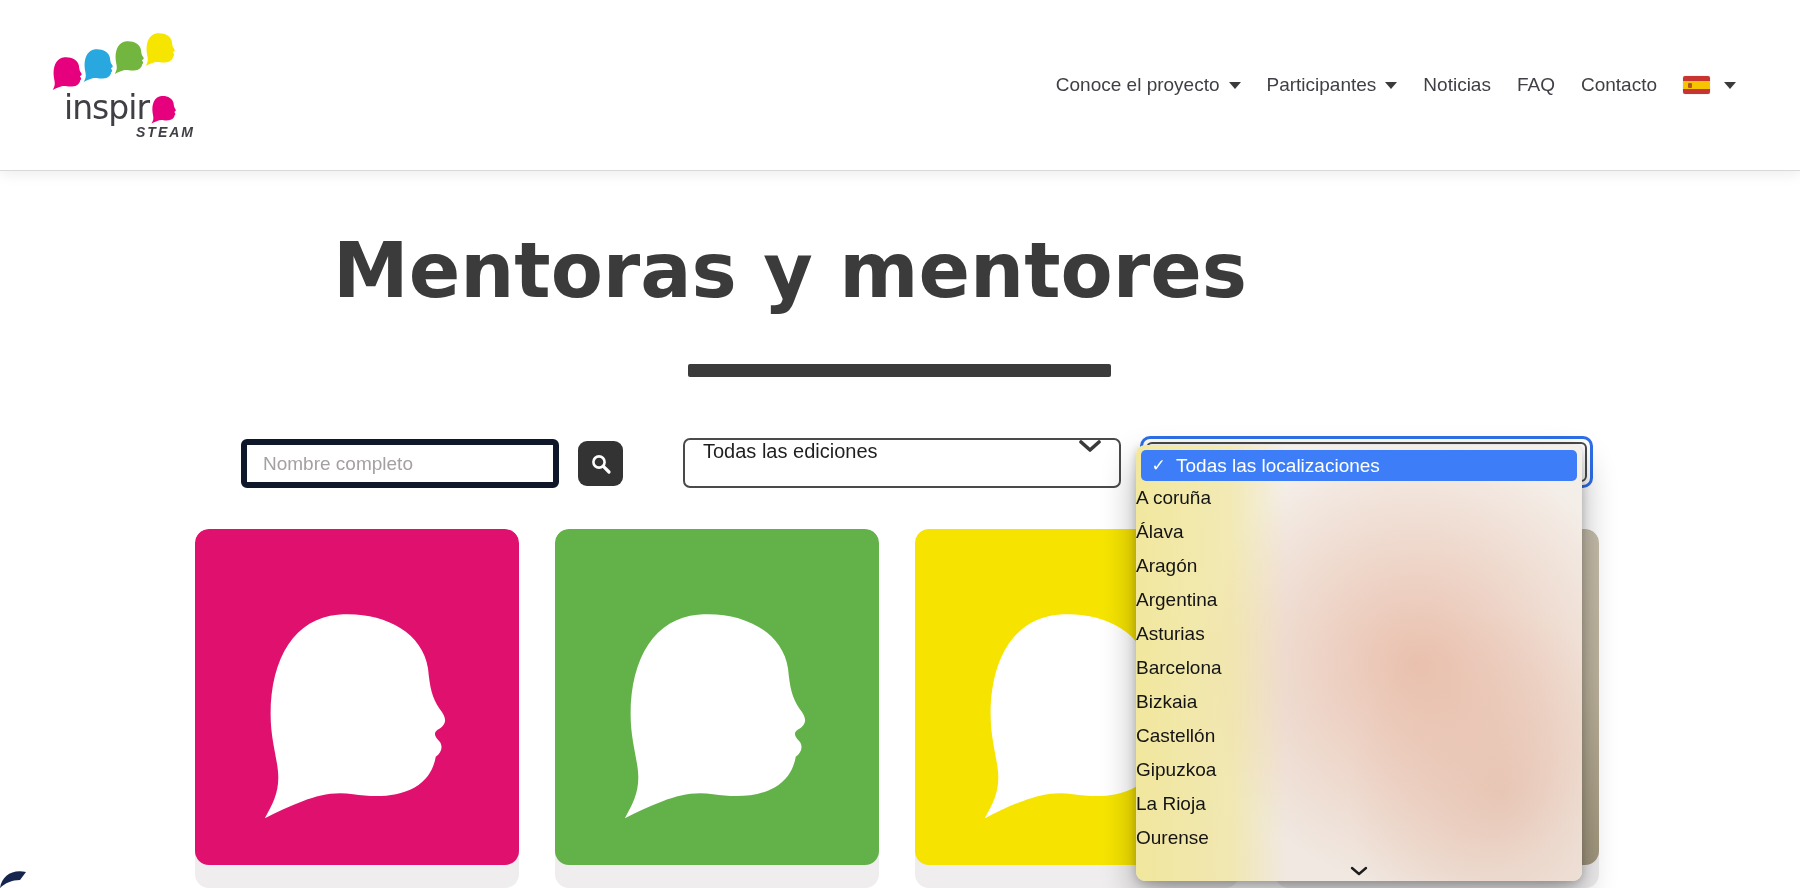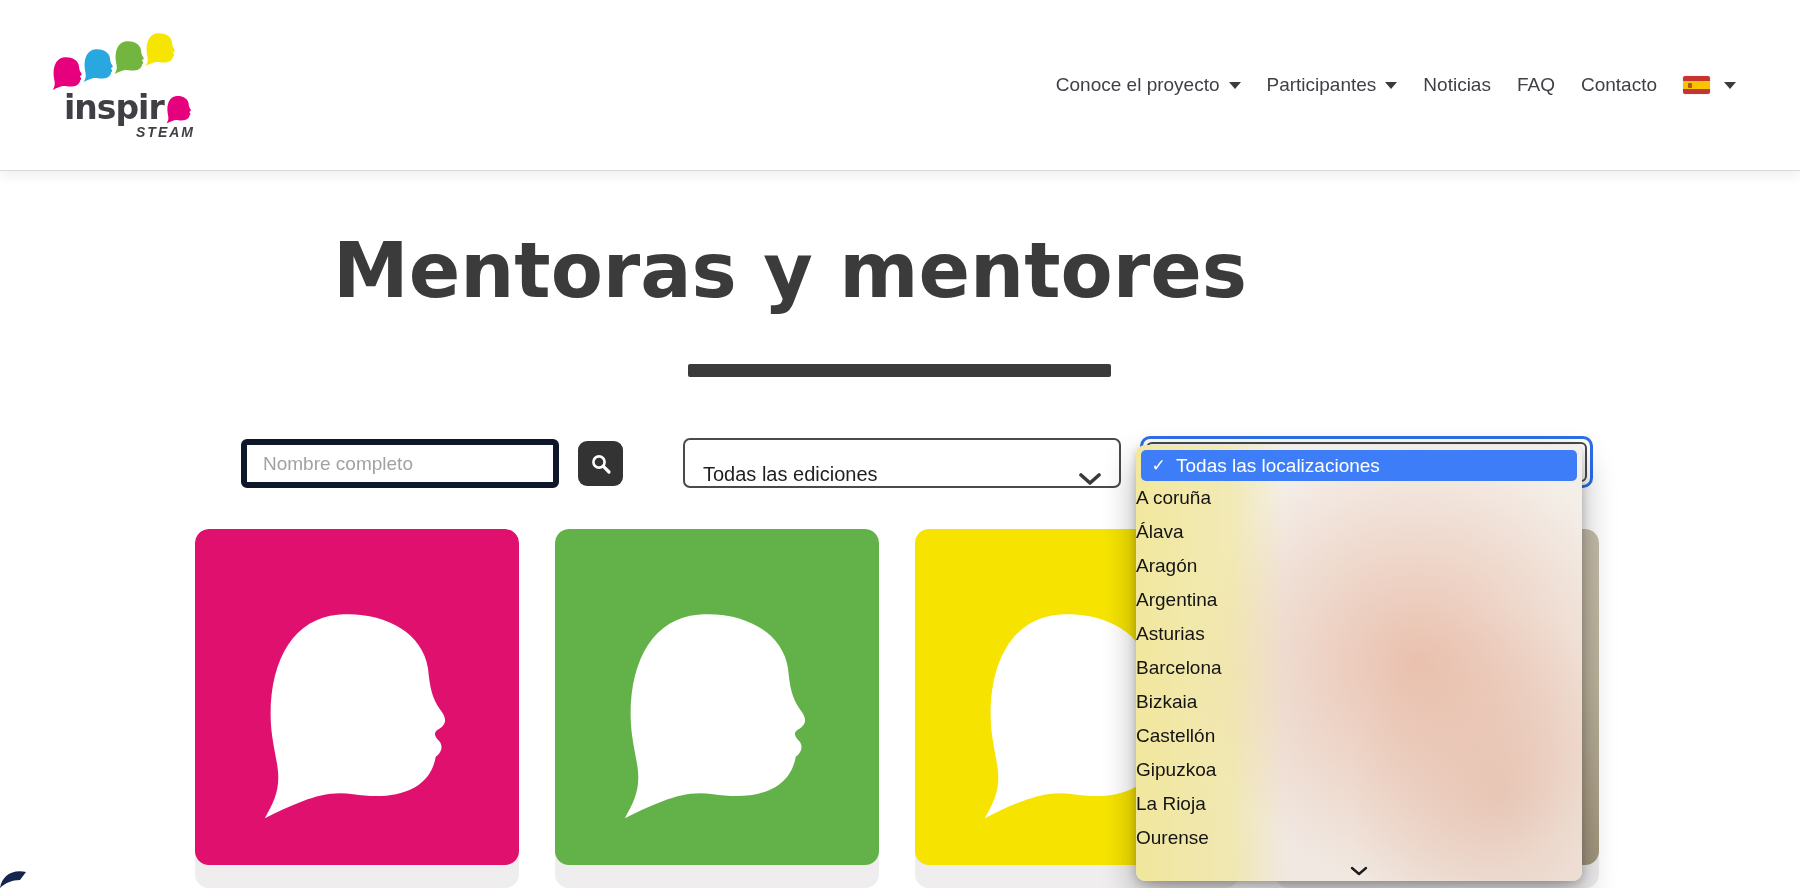--- a/index.html
+++ b/index.html
@@ -6,21 +6,21 @@
   html,body { width:1800px; height:888px; overflow:hidden; background:#fff;
               font-family:"Liberation Sans", sans-serif; }
   .page { position:relative; width:1800px; height:888px; background:#fff; }
 
   
   .header { position:absolute; left:0; top:0; width:1800px; height:170px; background:#fff;
             box-shadow:0 1px 0 #d9d9d9, 0 5px 12px rgba(0,0,0,.07); z-index:50; }
   .logo { position:absolute; left:52px; top:30px; width:150px; height:112px; cursor:pointer; }
   .logo-heads { position:absolute; left:0; top:0; }
   .brand-row { position:absolute; left:12px; top:58px; display:flex; align-items:flex-end; }
-  .brand-name { font-size:33px; font-weight:bold; color:#3f3f46; letter-spacing:-1px;
+  .brand-name { font-size:33px; font-weight:normal; color:#3f3f46; letter-spacing:-1px;
                 font-family:"DejaVu Sans", sans-serif; }
   .brand-a-head { margin-left:2px; margin-bottom:3px; }
   .brand-tagline { position:absolute; left:84px; top:94px; font-size:14px; font-weight:bold;
                    letter-spacing:2px; color:#3f3f46;font-style:italic; }
   .nav { position:absolute; right:64px; top:0; height:170px; display:flex; align-items:center; gap:26px; }
   .nav-item { display:flex; align-items:center; gap:9px; font-size:19px; color:#3f3f46;
               cursor:pointer; white-space:nowrap; }
   .caret { width:0; height:0; border-left:6px solid transparent; border-right:6px solid transparent;
            border-top:7px solid #3b3b3b; display:inline-block; }
   .lang { display:flex; align-items:center; gap:14px; cursor:pointer; }
@@ -38,21 +38,21 @@
   
   .search-input { position:absolute; left:241px; top:439px; width:318px; height:49px;
                   border:6px solid #0f172a; border-radius:6px; padding:0 16px; font-size:19px;
                   color:#333; background:#fff; outline:none; }
   .search-input::placeholder { color:#a5a0a1; }
   .search-btn { position:absolute; left:578px; top:441px; width:45px; height:45px; background:#333;
                 border:none; border-radius:9px; cursor:pointer; display:flex; align-items:center;
                 justify-content:center; }
   .select-box { position:absolute; left:683px; top:438px; width:438px; height:50px;
                 border:2px solid #4a4a4a; border-radius:7px; background:#fff; display:flex;
-                align-items:flex-end; justify-content:space-between; padding:0 18px;
+                align-items:flex-start; justify-content:space-between; padding:0 18px;
                 font-size:20px; color:#1f1f1f; cursor:pointer; }
 
   
   .select-focused { position:absolute; left:1140px; top:436px; width:453px; height:52px;
                     border:3px solid #2e6ee8; border-radius:10px; background:#fff; z-index:20;
                     cursor:pointer; }
   .select-focused .inner { position:absolute; left:3px; right:3px; top:3px; bottom:3px;
                            border:2px solid #4a4a4a; border-radius:6px; }
 
   

